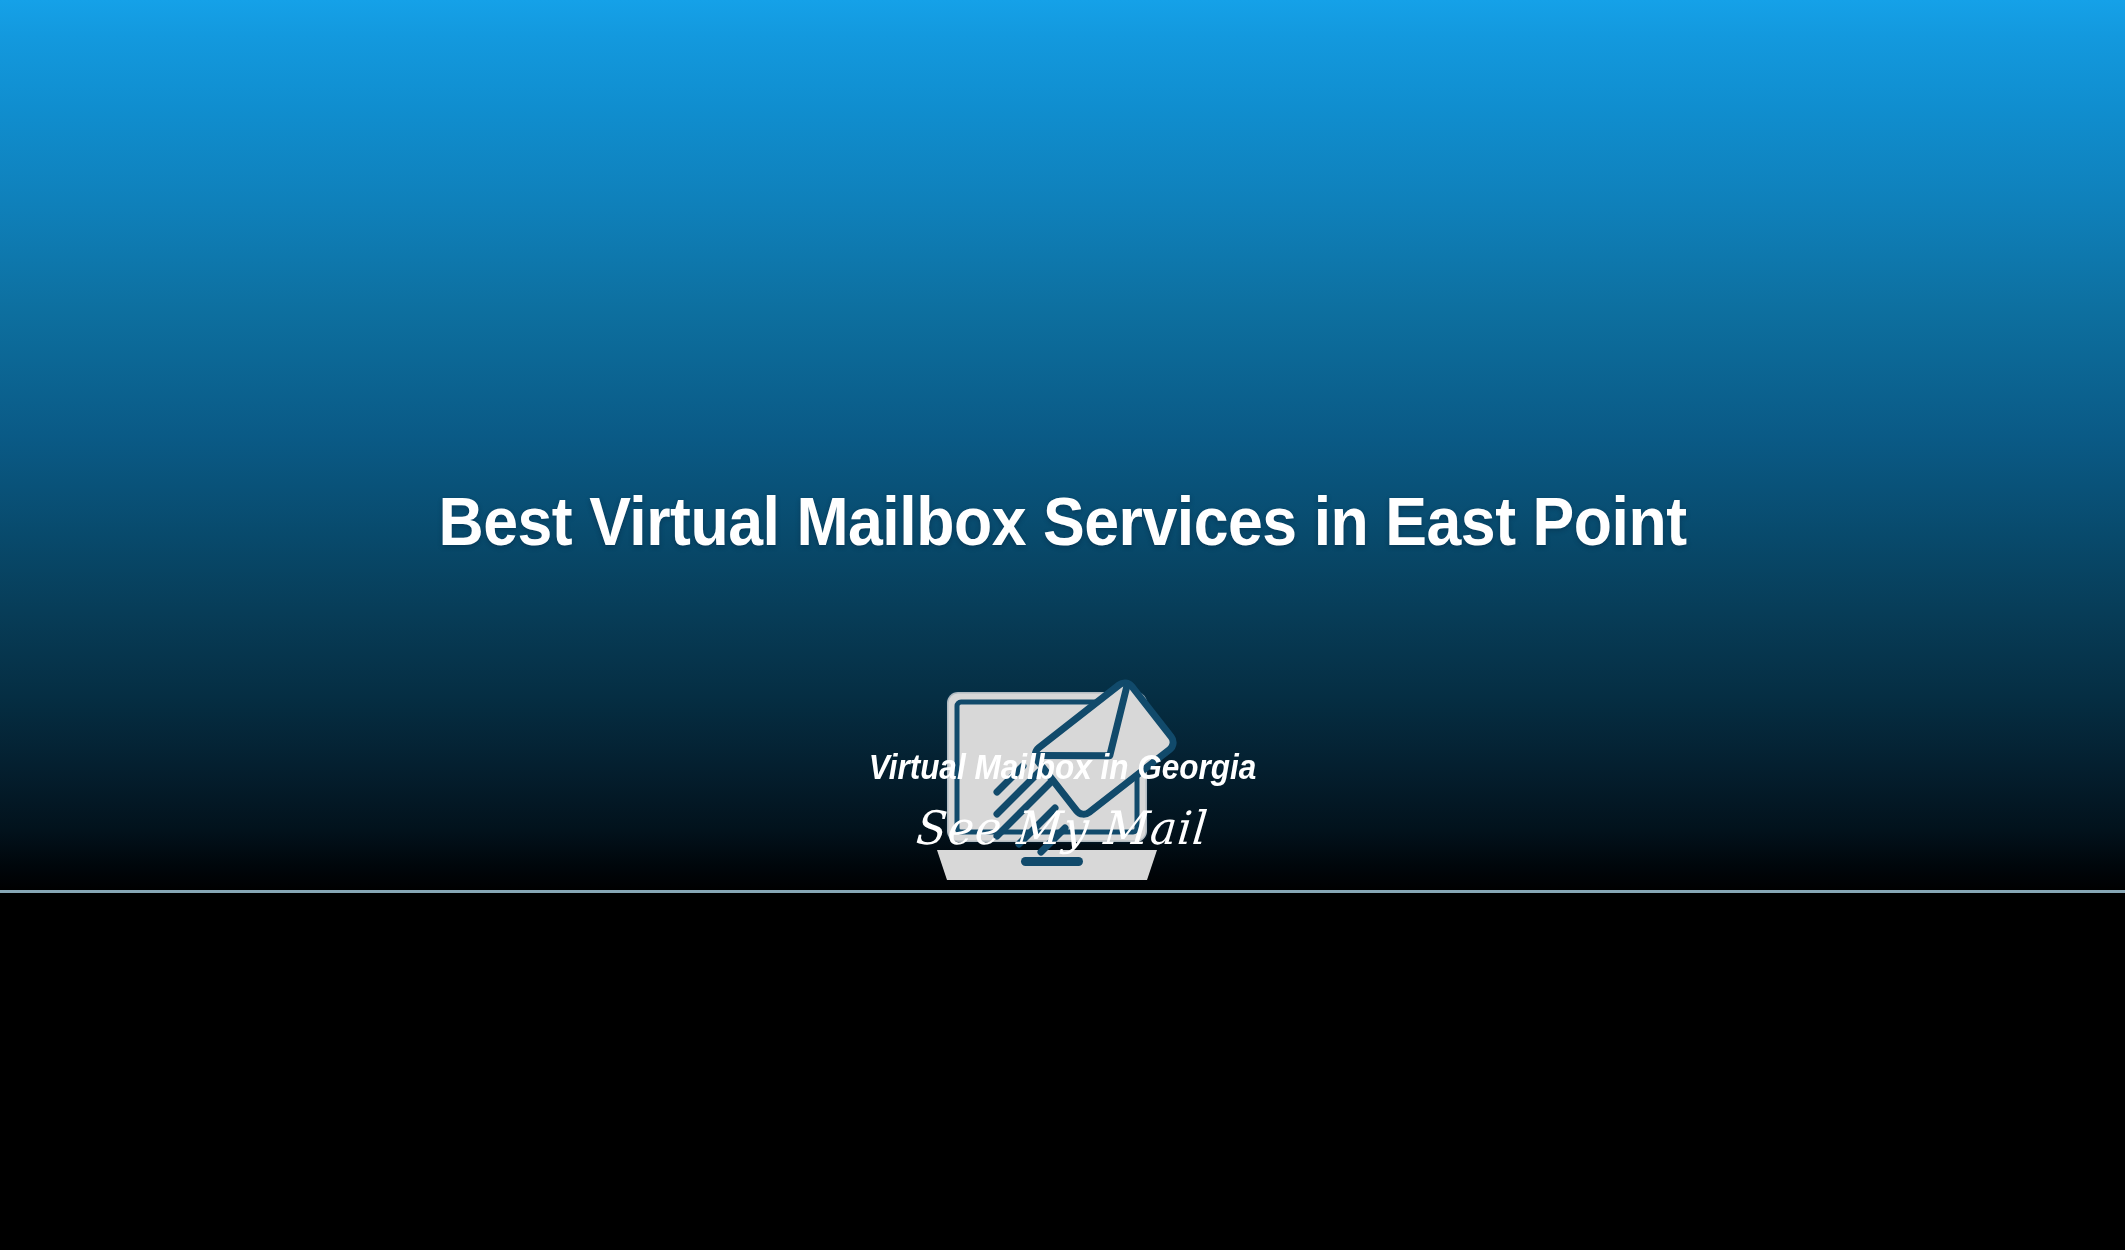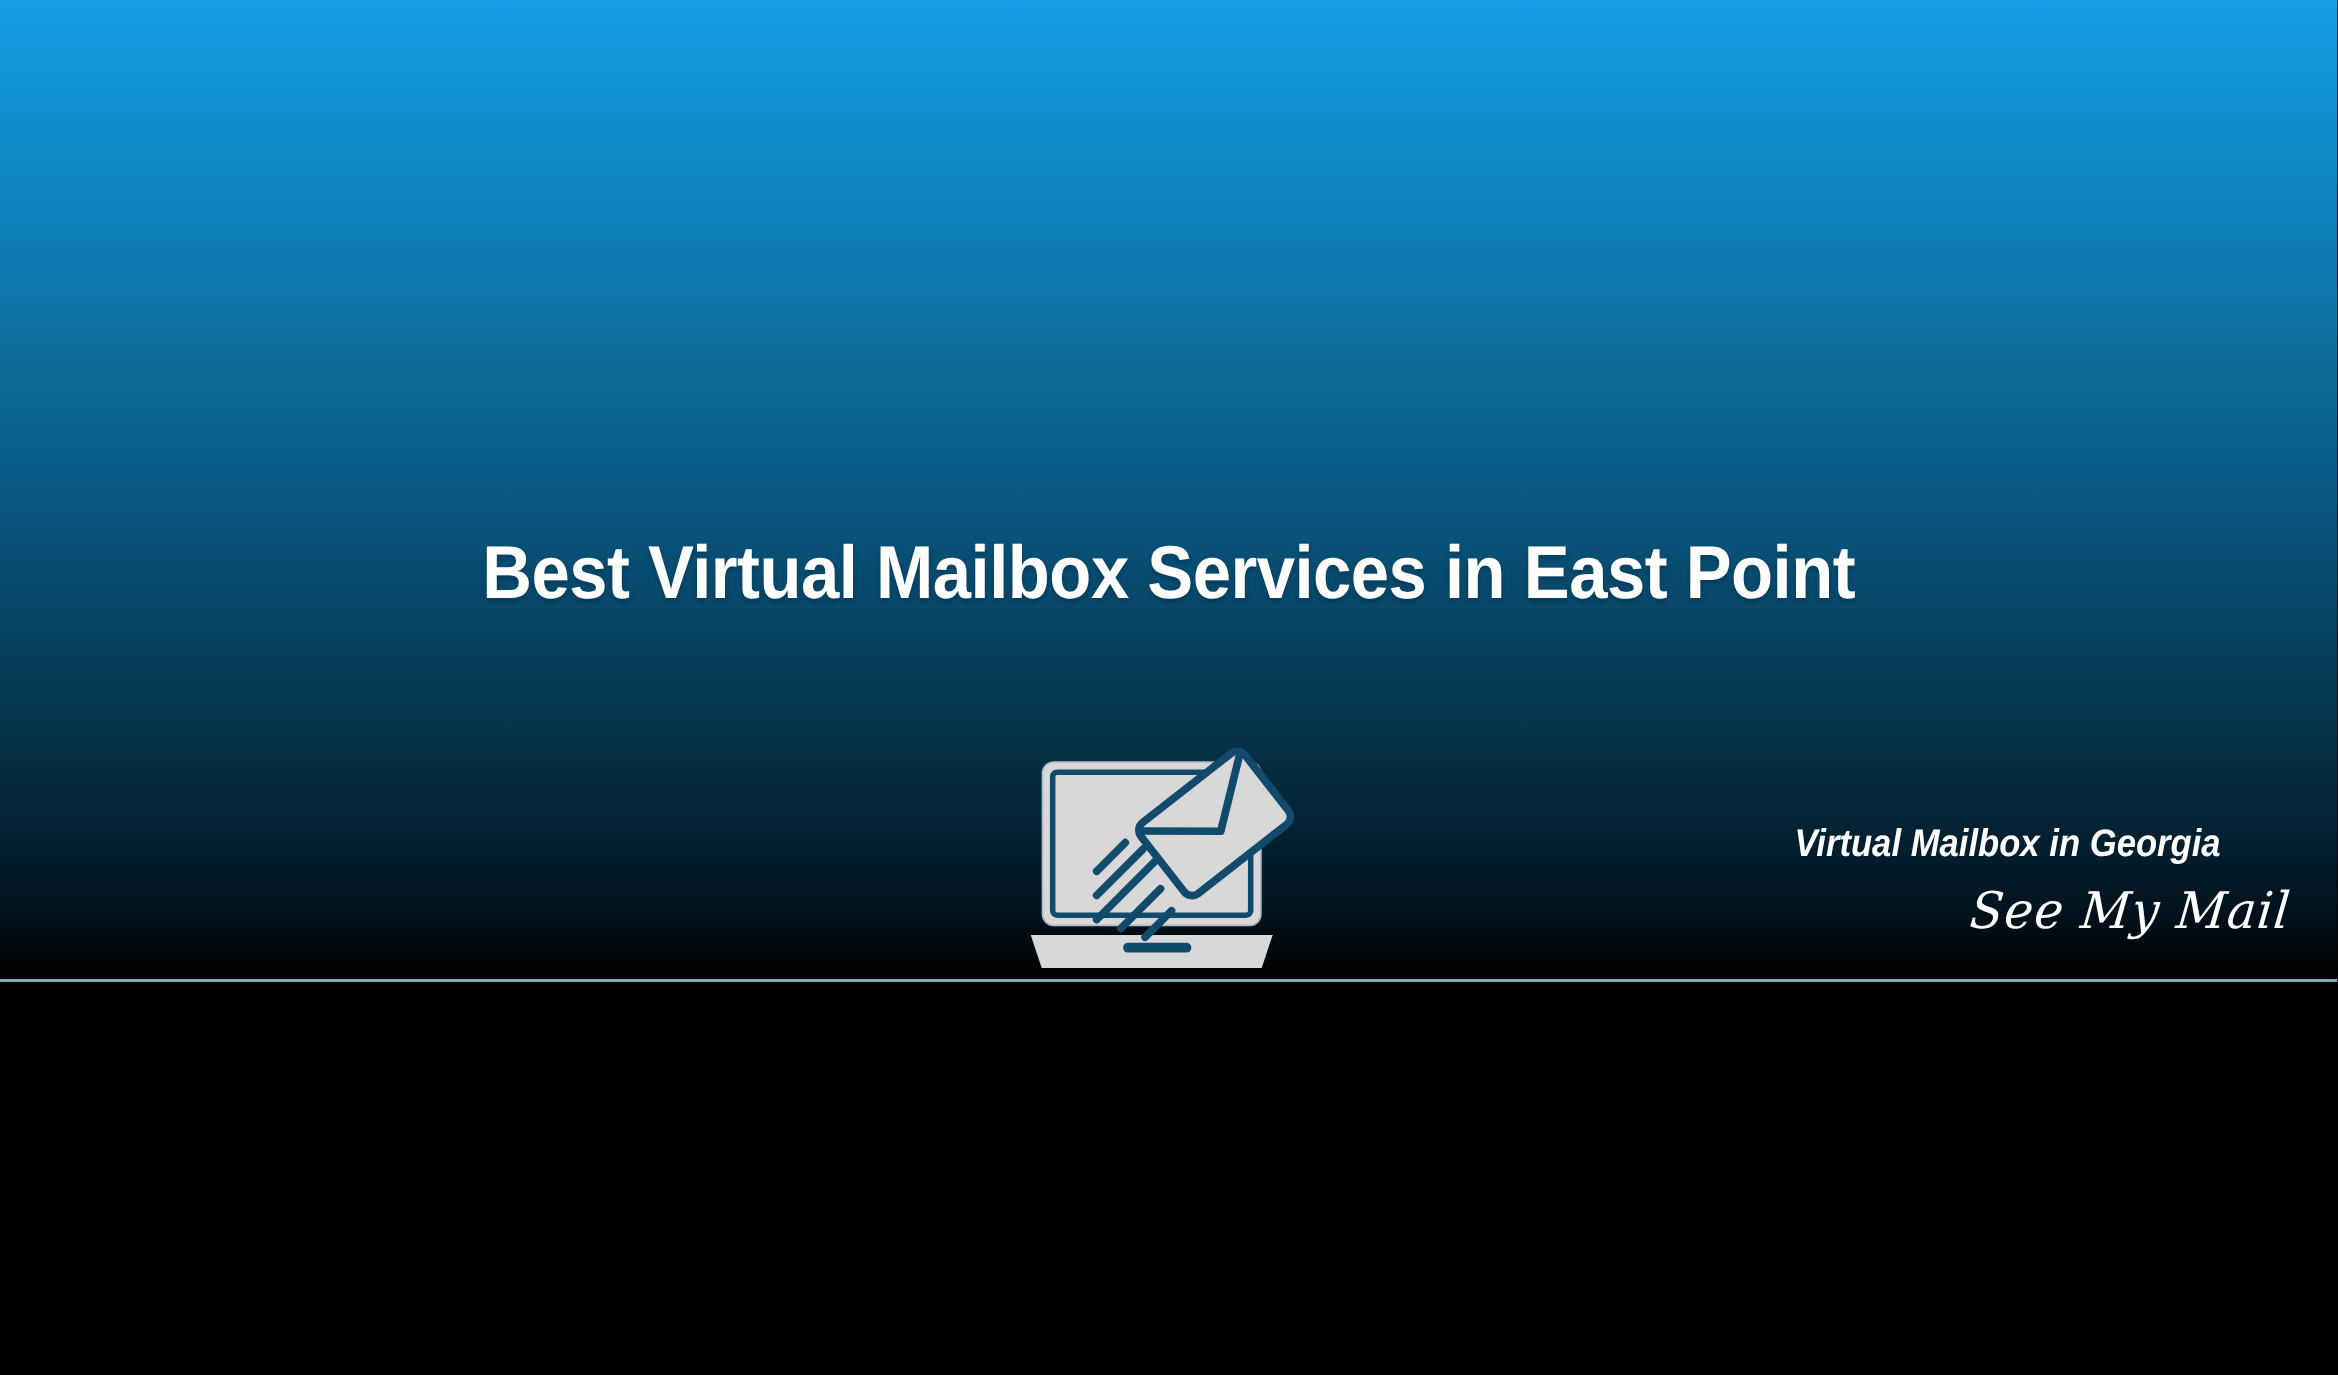--- a/index.html
+++ b/index.html
@@ -94,21 +94,21 @@
     width: 100%;
     height: 100%;
   }
 
   
   .footer {
     position: absolute;
     left: 0;
     right: 0;
     bottom: 38px;
-    text-align: right;
+    text-align: center;
   }
 
   .tagline {
     color: #ffffff;
     font-family: "Liberation Sans Narrow", "Liberation Sans", sans-serif;
     font-weight: 700;
     font-style: italic;
     font-size: 35px;
     letter-spacing: 0px;
     transform: scaleX(0.90);

